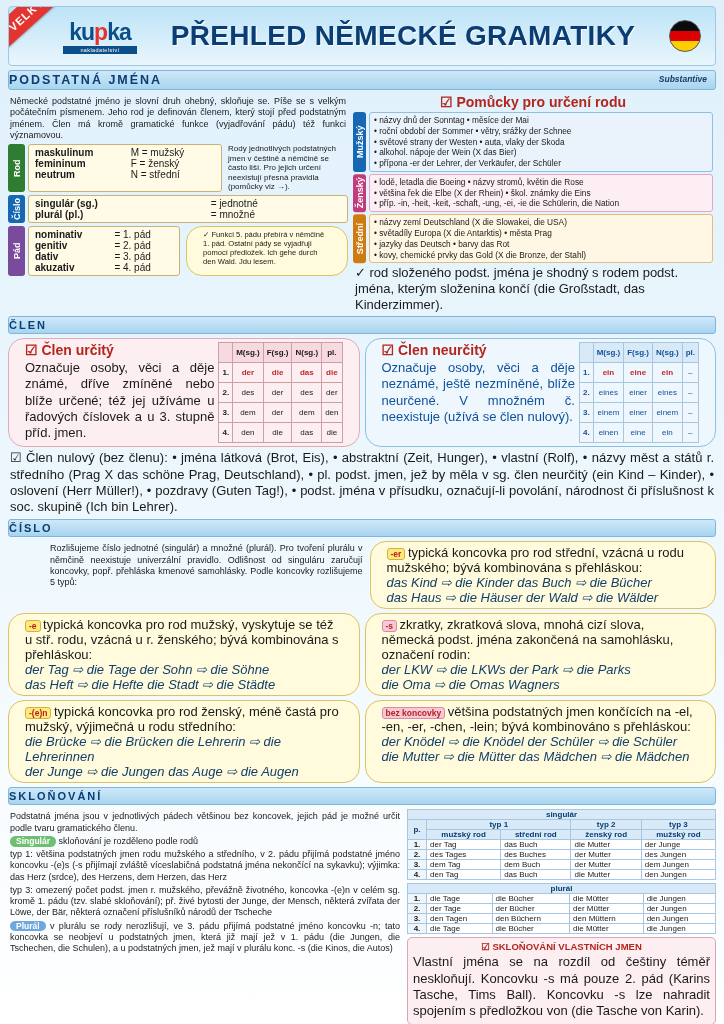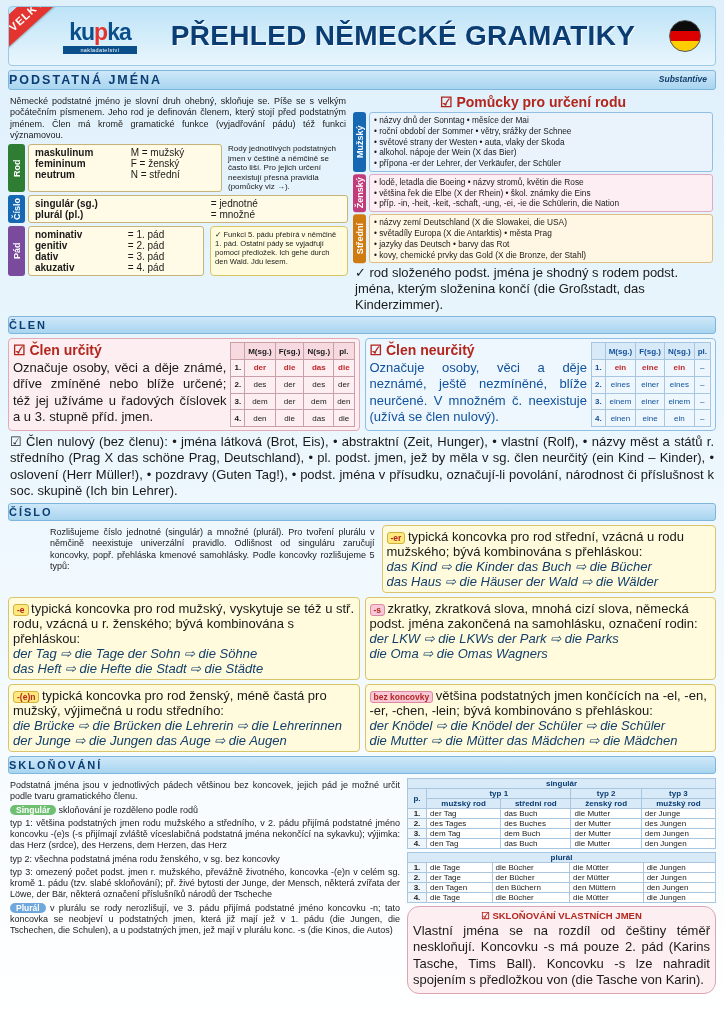--- a/index.html
+++ b/index.html
@@ -59,21 +59,21 @@
     font-size:12.5px;letter-spacing:2px;
     padding:2px 0;position:relative;
   }
   .secbar .right{
     position:absolute;right:8px;top:3px;font-size:8.5px;font-style:italic;
     letter-spacing:0;font-weight:bold;color:#123f6b;
   }
   .secbar.small{font-size:11px;letter-spacing:2px;}
   
   .row{display:flex;gap:5px;margin-top:4px;}
-  .box{border:1px solid #c7b27a;border-radius:4px;background:#fffbe6;padding:3px 4px;}
+  .box{border:1px solid #c7b27a;border-radius:16px;background:#fffbe6;padding:3px 16px;}
   .box.blue{border-color:#8fc0e3;background:#eef7fd;}
   .box.pink{border-color:#e3a9b4;background:#fdeef1;}
   .box.yellow{border-color:#d9c469;background:#fffbdc;}
   .boxtitle{font-weight:bold;color:#b3261e;margin-bottom:2px;font-size:14px;}
   p{margin:0 0 2px 0;line-height:1.25;}
   .just{text-align:justify;}
   b{font-weight:bold;}
   .red{color:#c0282a;}
   .blue{color:#10519c;}
   
@@ -127,21 +127,21 @@
   table.decl2 th{background:#d8eaf8;font-weight:bold;text-align:center;color:#0a3d73;}
   table.decl2 td{background:#fff;}
   table.decl2 td.p{background:#eef6fc;text-align:center;font-weight:bold;width:12px;}
   .capsule{
     display:inline-block;border-radius:8px;padding:0 6px;color:#fff;font-weight:bold;
     font-size:8.5px;
   }
   .capsule.sg{background:#6fbf73;}
   .capsule.pl{background:#6fa8dc;}
   .footbox{
-    border:1px solid #d9a6b4;background:#fdeef1;border-radius:12px;padding:3px 5px;
+    border:1px solid #d9a6b4;background:#fdeef1;border-radius:5px;padding:3px 5px;
   }
   .foottitle{text-align:center;font-weight:bold;color:#b3261e;font-size:9.5px;margin-bottom:2px;}
   .small{font-size:8px;}
   .xsmall{font-size:13px;}
 </style>
 </head>
 <body>
 
 <div class="page">
 
@@ -426,21 +426,20 @@
   </div>
 
   <div class="row">
     <div style="width:390px;padding:2px;">
       <p class="just">Podstatná jména jsou v jednotlivých pádech většinou bez koncovek, jejich pád je možné určit podle tvaru gramatického členu.</p>
       <p style="margin-top:2px;">
         <span class="capsule sg">Singulár</span>
         <span>skloňování je rozděleno podle rodů</span>
       </p>
       <p class="just">typ 1: většina podstatných jmen rodu mužského a středního, v 2. pádu přijímá podstatné jméno koncovku -(e)s (-s přijímají zvláště víceslabičná podstatná jména nekončící na sykavku); výjimka: das Herz (srdce), des Herzens, dem Herzen, das Herz</p>
-      <p class="just">typ 2: všechna podstatná jména rodu ženského, v sg. bez koncovky</p>
       <p class="just">typ 3: omezený počet podst. jmen r. mužského, převážně životného, koncovka -(e)n v celém sg. kromě 1. pádu (tzv. slabé skloňování); př. živé bytosti der Junge, der Mensch, některá zvířata der Löwe, der Bär, některá označení příslušníků národů der Tscheche</p>
       <p style="margin-top:2px;" class="just">
         <span class="capsule pl">Plurál</span>
         <span>v plurálu se rody nerozlišují, ve 3. pádu přijímá podstatné jméno koncovku -n; tato koncovka se neobjeví u podstatných jmen, která již mají jež v 1. pádu (die Jungen, die Tschechen, die Schulen), a u podstatných jmen, jež mají v plurálu konc. -s (die Kinos, die Autos)</span>
       </p>
     </div>
 
     <div style="flex:1;">
       <table class="decl2">
         <tbody>

